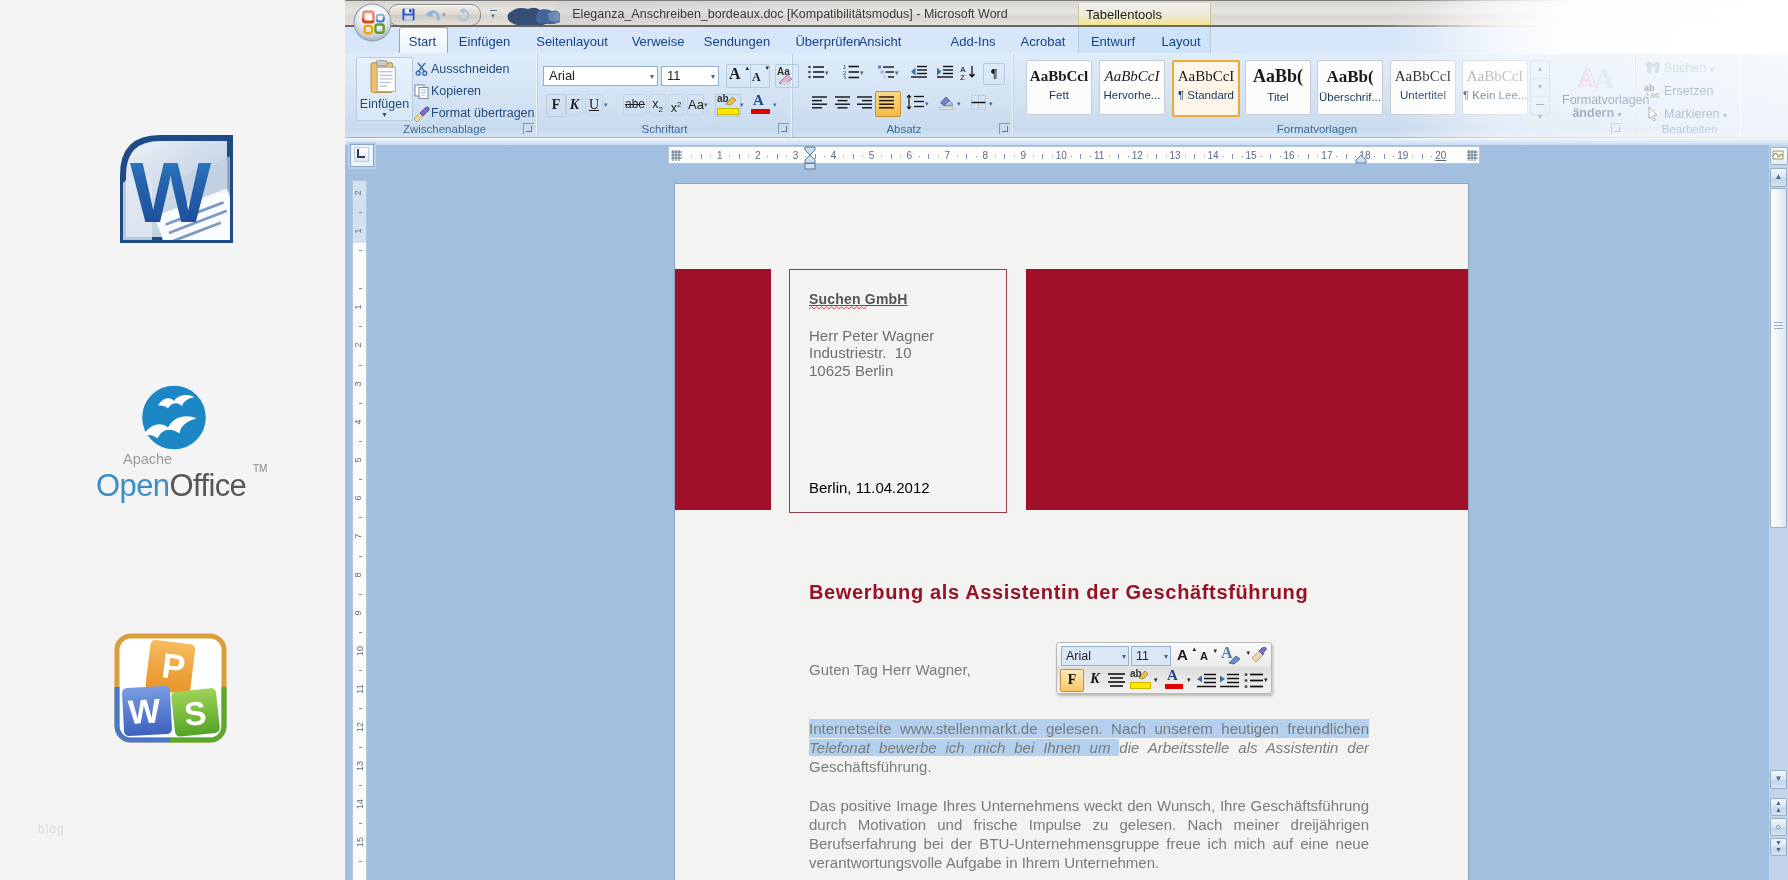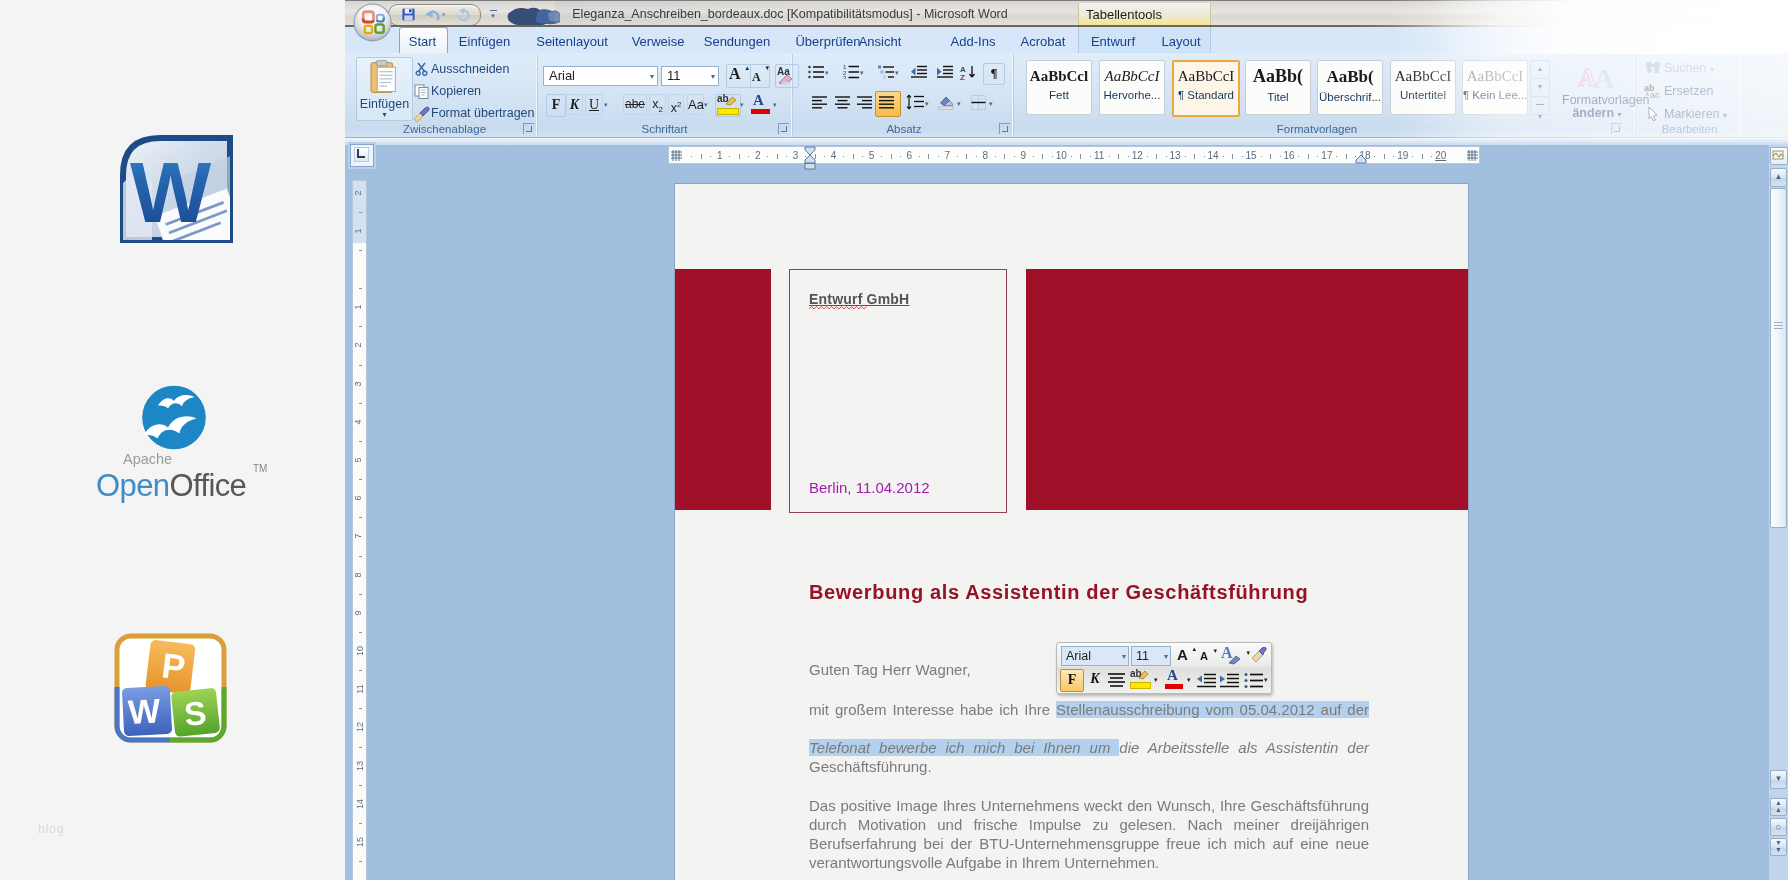--- a/index.html
+++ b/index.html
@@ -635,25 +635,26 @@
     <svg class="abs" style="left:1010px;top:9px;" width="12" height="10" viewBox="0 0 12 10">
       <path d="M6 1 L11 6 L11 9 L1 9 L1 6 Z" fill="#cfe0f1" stroke="#5a7a9a" stroke-width="1"></path>
     </svg>
     <div id="page">
       <div class="red" style="left:0;top:85px;width:96px;height:241px;"></div>
       <div class="red" style="left:351px;top:85px;width:442px;height:241px;"></div>
       <div id="addrbox"></div>
       <svg style="position:absolute;left:134px;top:122px;" width="58" height="4" viewBox="0 0 58 4">
           <path d="M0 3 L2.5 0.5 L5 3 L7.5 0.5 L10 3 L12.5 0.5 L15 3 L17.5 0.5 L20 3 L22.5 0.5 L25 3 L27.5 0.5 L30 3 L32.5 0.5 L35 3 L37.5 0.5 L40 3 L42.5 0.5 L45 3 L47.5 0.5 L50 3 L52.5 0.5 L55 3 L57.5 0.5" stroke="#e04040" stroke-width="0.9" fill="none"></path>
         </svg>
-      <div style="position:absolute;left:134px;top:107px;font-size:14px;font-weight:bold;color:#545454;letter-spacing:0.2px;"><span style="text-decoration:underline;">Entwurf GmbH</span></div>
-      <div style="position:absolute;left:134px;top:295px;font-size:15px;color:#a21caf;">Berlin, 11.04.2012</div>
+      <div style="position:absolute;left:134px;top:107px;font-size:14px;font-weight:bold;color:#545454;letter-spacing:0.2px;"><span style="text-decoration:underline;">Suchen GmbH</span></div>
+      <div style="position:absolute;left:134px;top:143px;font-size:15px;color:#6e6e6e;line-height:17.3px;">Herr Peter Wagner<br>Industriestr.&nbsp; 10<br>10625 Berlin</div>
+      <div style="position:absolute;left:134px;top:295px;font-size:15px;color:#000000;">Berlin, 11.04.2012</div>
       <div style="position:absolute;left:134px;top:398px;font-size:20px;font-weight:bold;color:#971226;letter-spacing:0.65px;line-height:20px;">Bewerbung als Assistentin der Geschäftsführung</div>
       <div style="position:absolute;left:134px;top:477px;font-size:15px;color:#7b7b7b;">Guten Tag Herr Wagner,</div>
-      <div class="jline" style="top:516px;">mit großem Interesse habe ich Ihre <span class="sel">Stellenausschreibung vom 05.04.2012 auf der</span></div>
+      <div class="jline sel" style="top:535px;">Internetseite www.stellenmarkt.de gelesen. Nach unserem heutigen freundlichen</div>
       <div class="jline" style="top:554px;font-style:italic;"><span class="sel">Telefonat bewerbe ich mich bei Ihnen um&nbsp;</span>die Arbeitsstelle als Assistentin der</div>
       <div class="jline" style="top:573px;text-align-last:left;">Geschäftsführung.</div>
       <div class="jline" style="top:612px;">Das positive Image Ihres Unternehmens weckt den Wunsch, Ihre Geschäftsführung</div>
       <div class="jline" style="top:631px;">durch Motivation und frische Impulse zu gelesen. Nach meiner dreijährigen</div>
       <div class="jline" style="top:650px;">Berufserfahrung bei der BTU-Unternehmensgruppe freue ich mich auf eine neue</div>
       <div class="jline" style="top:669px;text-align-last:left;">verantwortungsvolle Aufgabe in Ihrem Unternehmen.</div>
       <div id="minitb">
         <div class="abs" style="left:4px;top:3px;width:68px;height:20px;background:#d9e7f6;border:1px solid #94b0cc;font-size:12.5px;color:#222;line-height:18px;padding-left:4px;box-sizing:border-box;">Arial<span style="position:absolute;right:2px;top:1px;font-size:8px;color:#4a6a8a;">▾</span></div>
         <div class="abs" style="left:74px;top:3px;width:40px;height:20px;background:#d9e7f6;border:1px solid #94b0cc;font-size:12.5px;color:#222;line-height:18px;padding-left:4px;box-sizing:border-box;">11<span style="position:absolute;right:2px;top:1px;font-size:8px;color:#4a6a8a;">▾</span></div>
         <div class="abs" style="left:118px;top:3px;width:21px;height:20px;">

